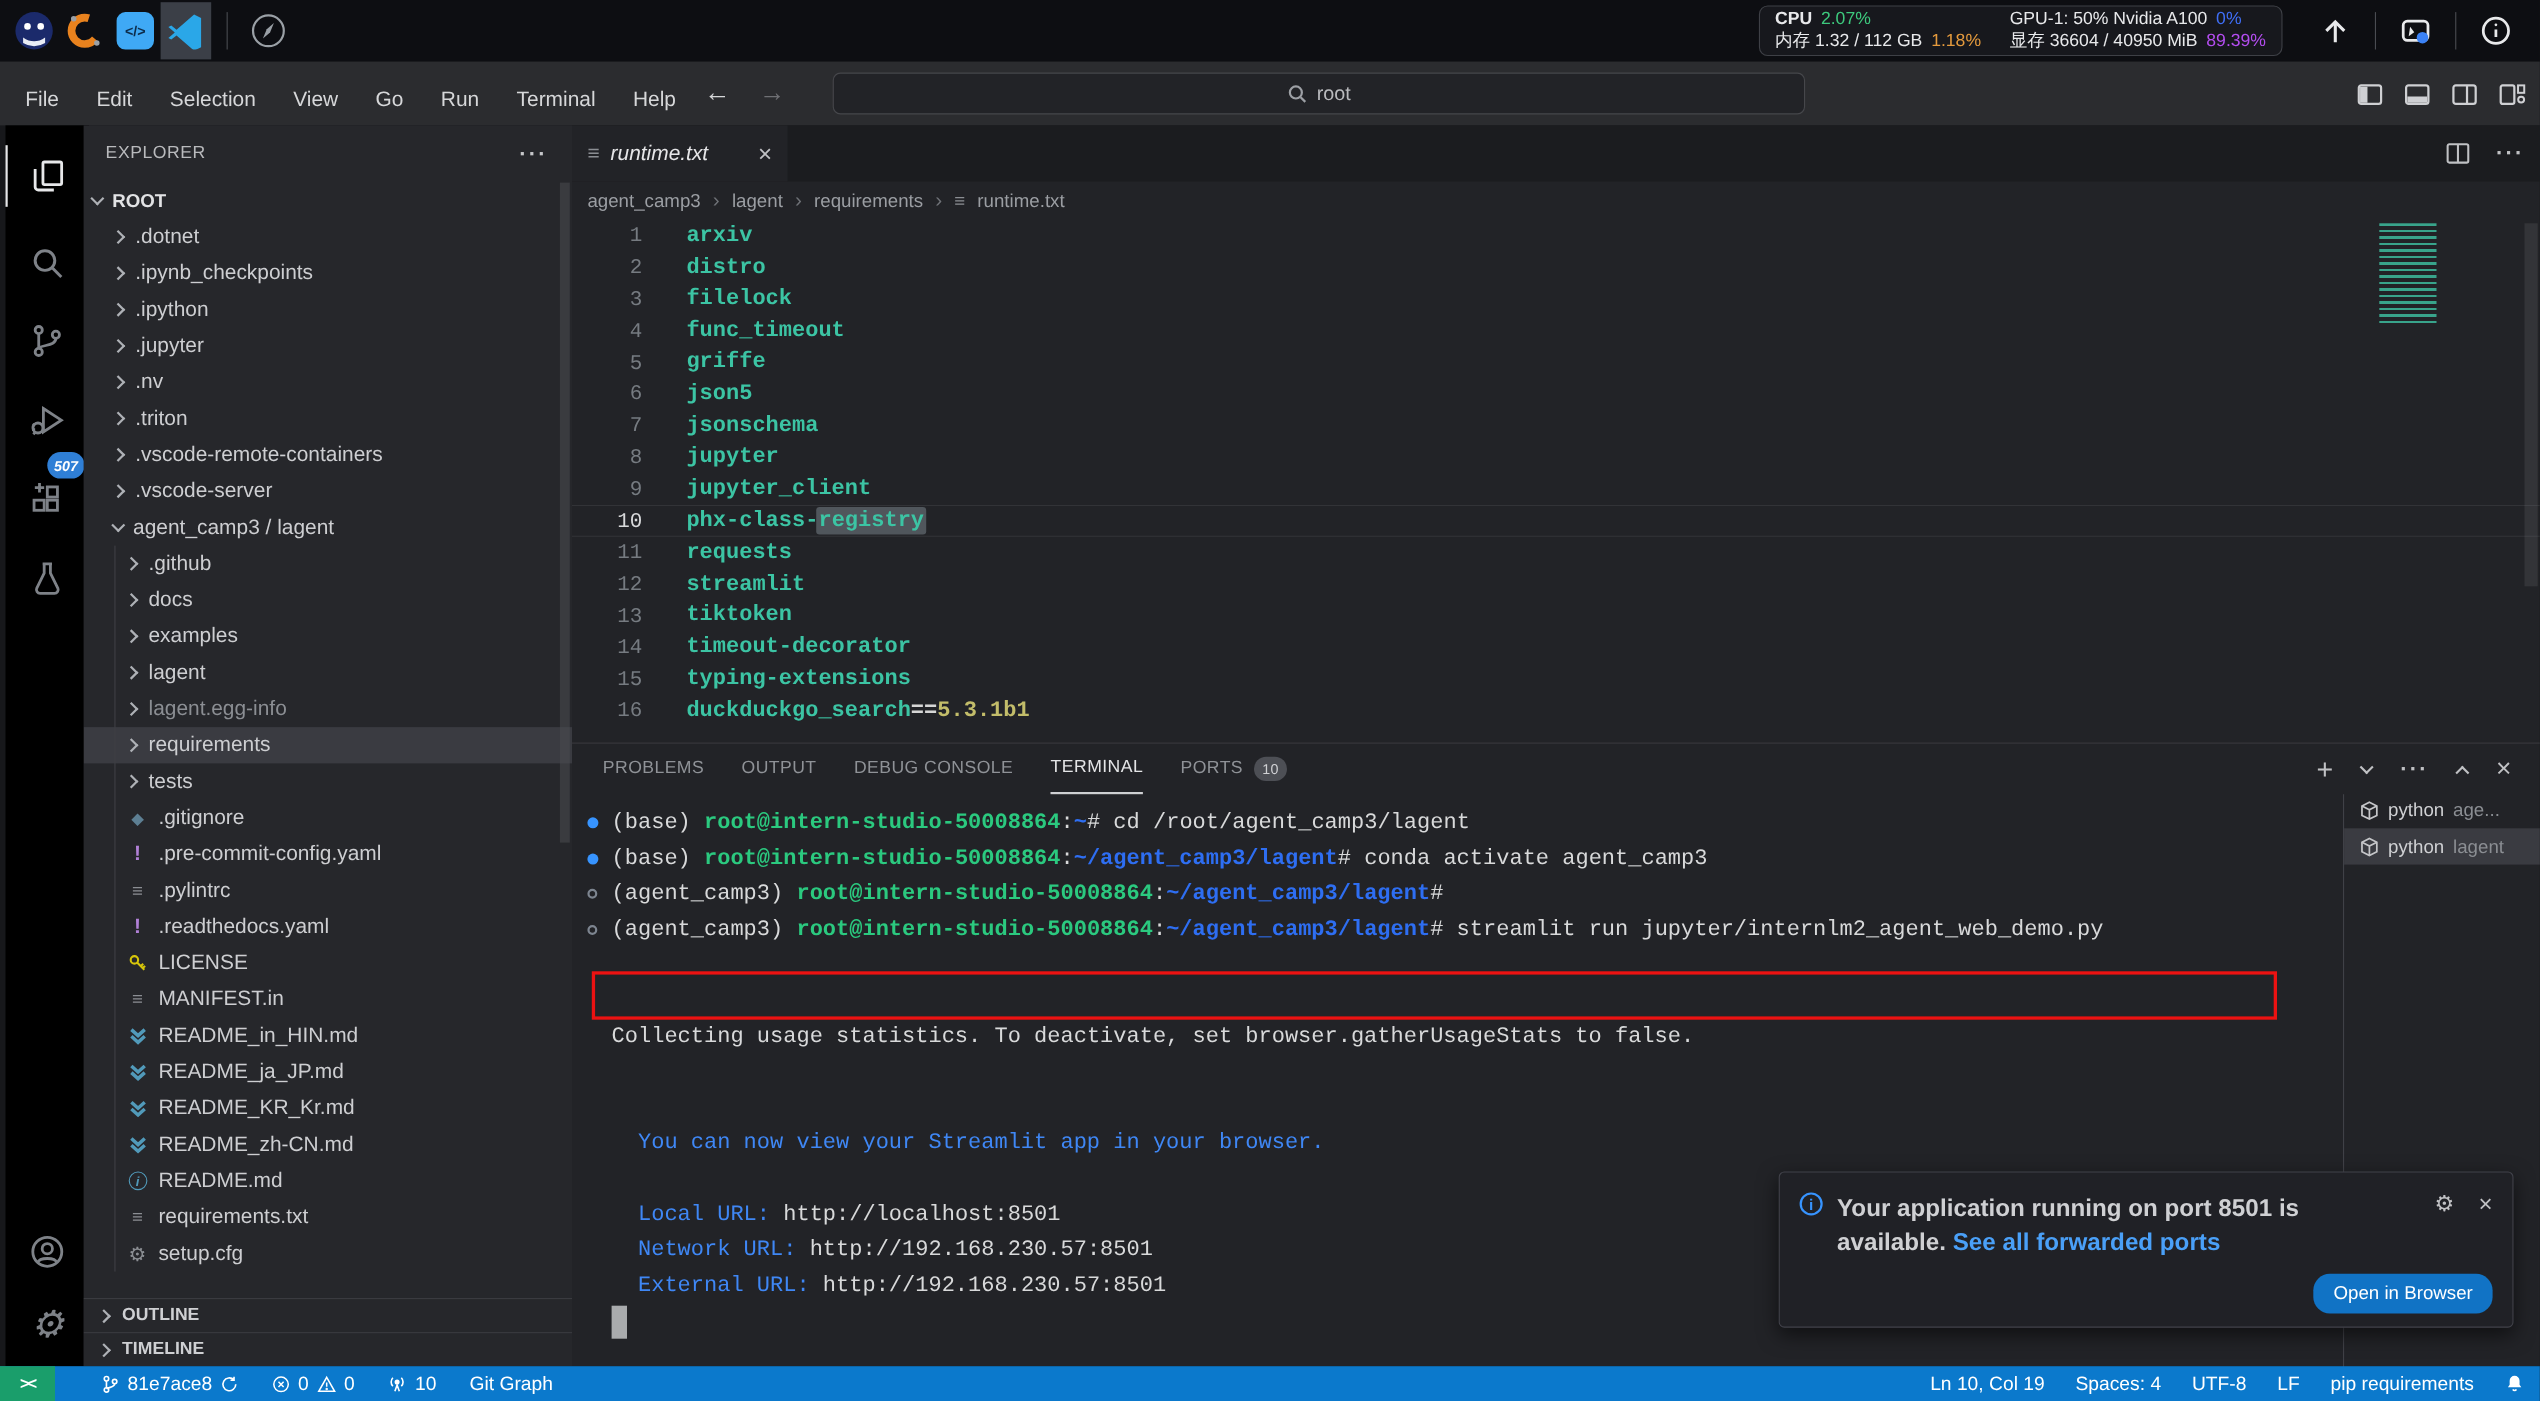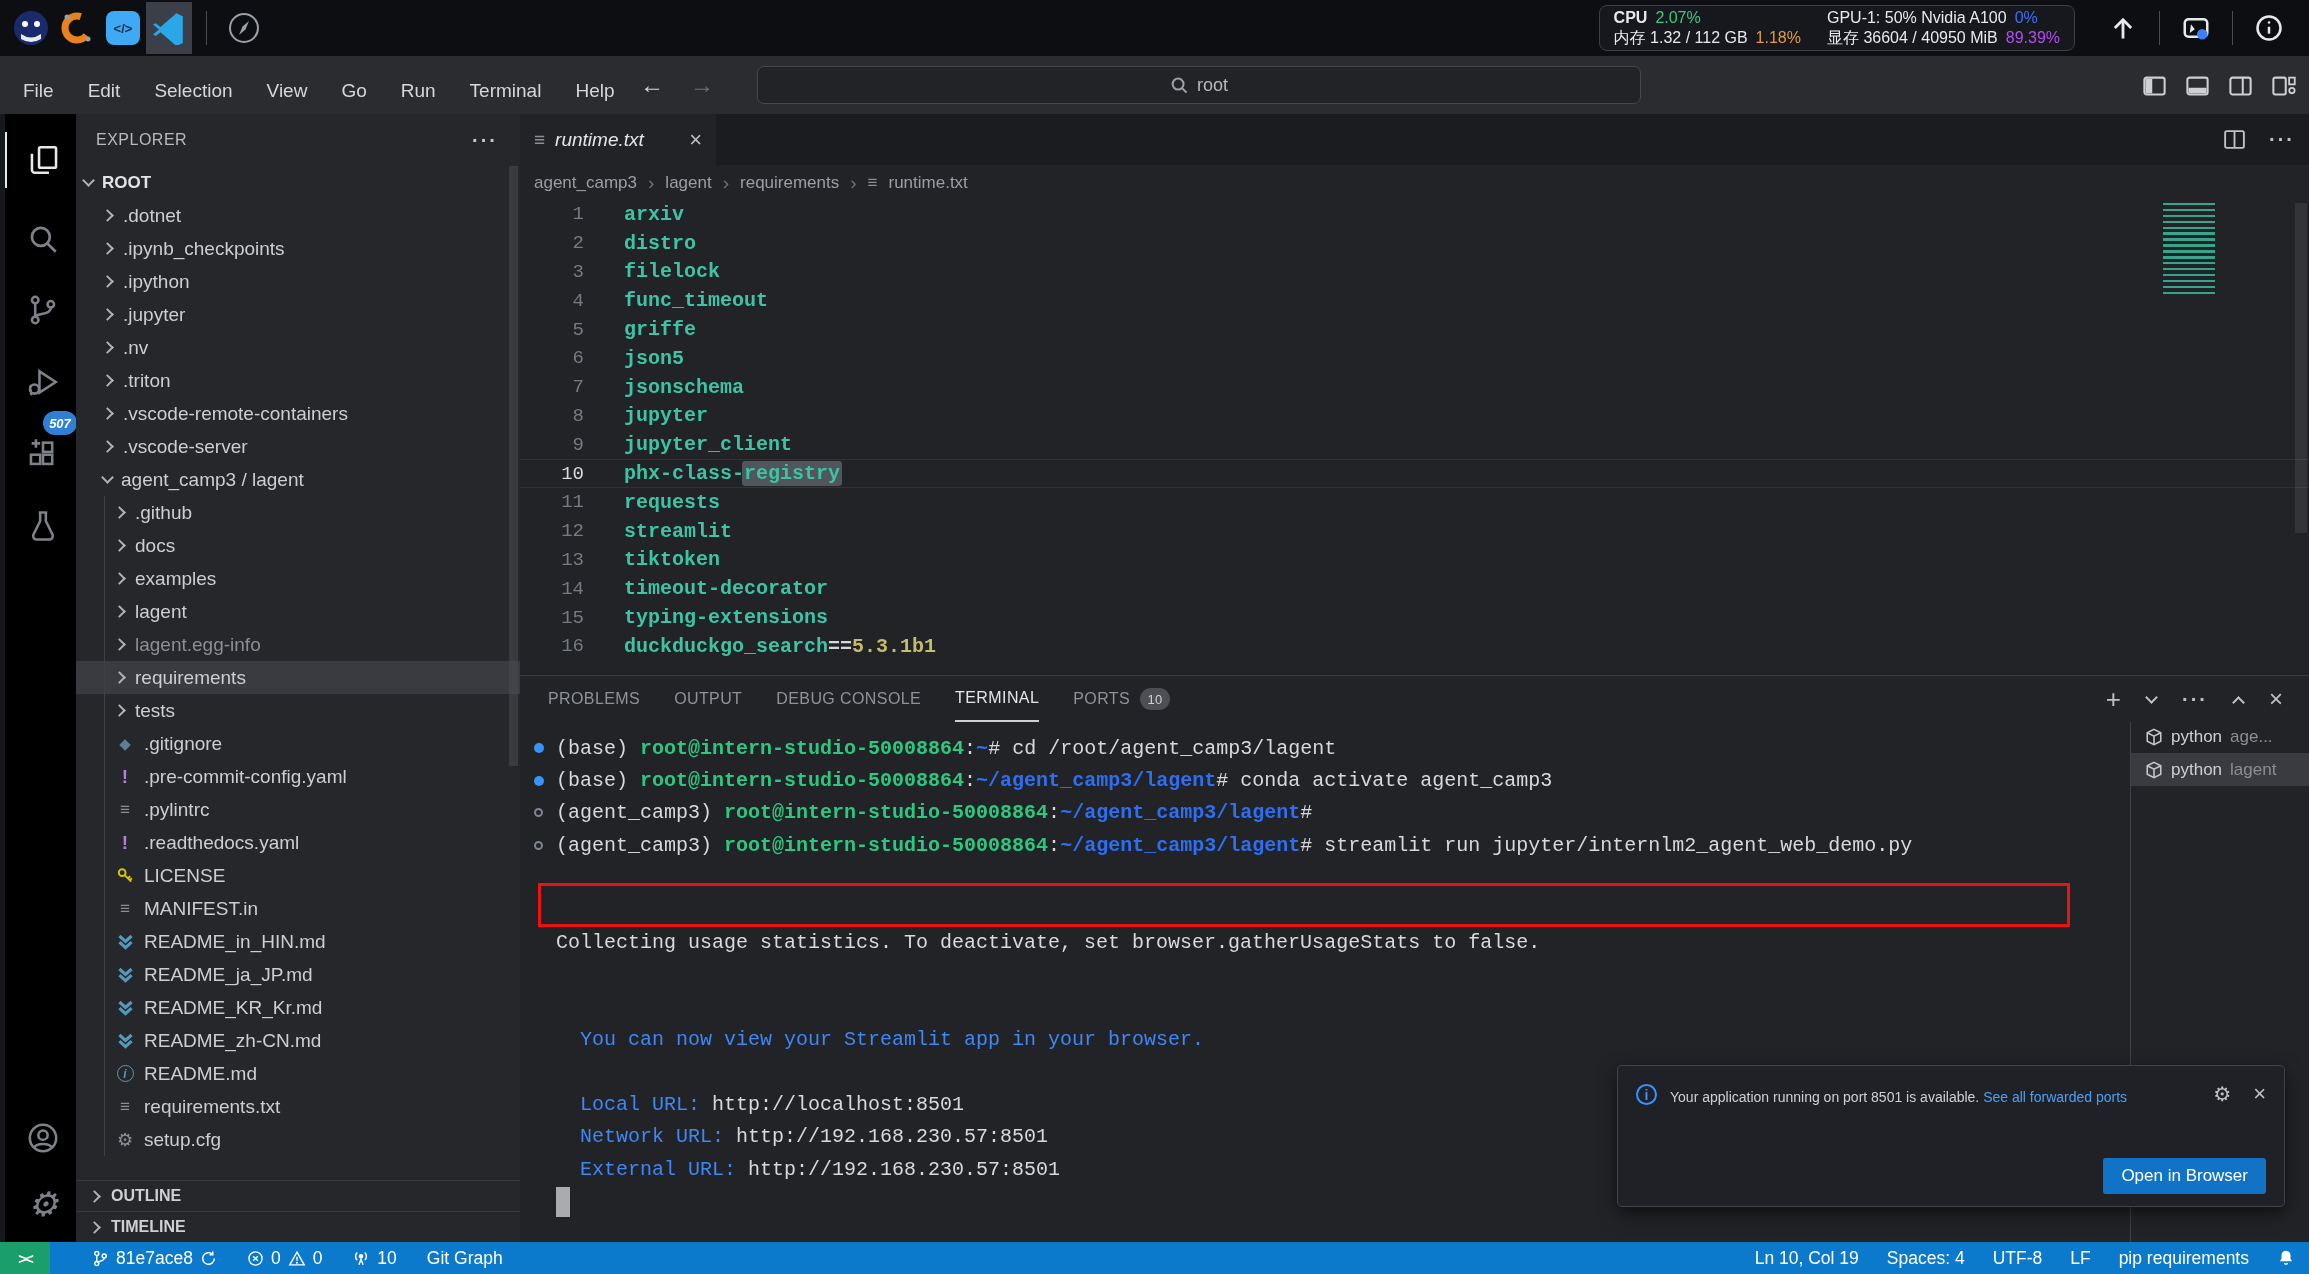--- a/index.html
+++ b/index.html
@@ -118,27 +118,27 @@
   .tl-row { height:33px; display:flex; align-items:center; gap:8px; padding-left:14px; font-size:17px; color:#cfd0d3; white-space:nowrap; }
   .tl-row.selected { background:#3a3b41; }
   .tl-detail { color:#8b8e93; }
 
   
   .notif { position:absolute; left:1617px; top:1065px; width:668px; height:142px; background:#202126;
     border:1px solid #41424a; border-radius:5px; box-shadow:0 6px 18px rgba(0,0,0,.55); }
   .notif-body { position:absolute; left:18px; top:16px; width:500px; display:flex; gap:13px; }
   .notif-i { flex:0 0 auto; width:21px; height:21px; border:2px solid #3794ff; border-radius:50%; color:#3794ff;
     font-size:14px; font-weight:bold; display:flex; align-items:center; justify-content:center; margin-top:2px; }
-  .notif-text { font-size:14px; color:#cfd0d3; line-height:31px; }
+  .notif-text { font-size:22px; color:#cfd0d3; line-height:31px;font-weight:bold; }
   .notif-link { color:#4aa0f8; }
   .notif-tools { position:absolute; right:18px; top:16px; display:flex; gap:22px; color:#c0c1c4; align-items:center; }
   .notif-close { font-size:22px; line-height:20px; }
   .notif-gear { font-size:20px; }
   .notif-btn { position:absolute; right:18px; bottom:12px; height:36px; padding:0 18px; background:#1173c5; color:#fff;
-    font-size:17px; border:none; border-radius:3px; display:flex; align-items:center; }
+    font-size:17px; border:none; border-radius:15px; display:flex; align-items:center; }
 
   
   .statusbar { position:absolute; left:0; top:1242px; width:2309px; height:32px; background:#0b79cc;
     color:#fff; font-size:17.5px; display:flex; align-items:center; }
   .sb-remote { width:50px; height:32px; background:#1a9e6b; display:flex; align-items:center; justify-content:center;
     font-weight:bold; font-size:15px; letter-spacing:-2px; }
   .sb-left { display:flex; align-items:center; gap:30px; margin-left:42px; }
   .sb-right { position:absolute; right:14px; display:flex; align-items:center; gap:28px; }
   .sb-group { display:flex; align-items:center; gap:7px; }
 </style>

